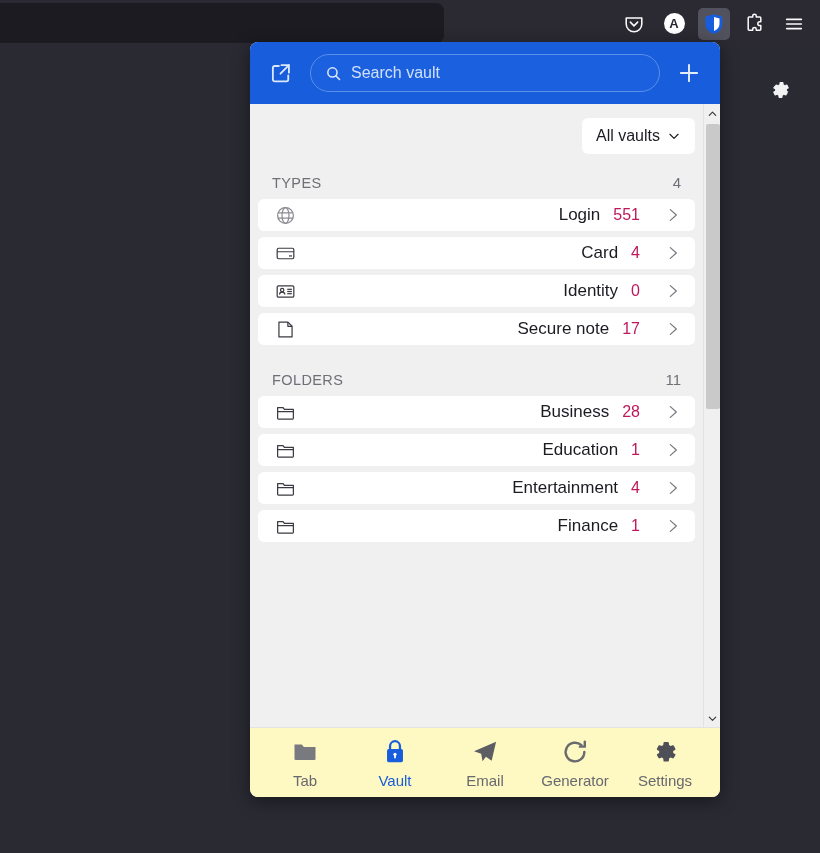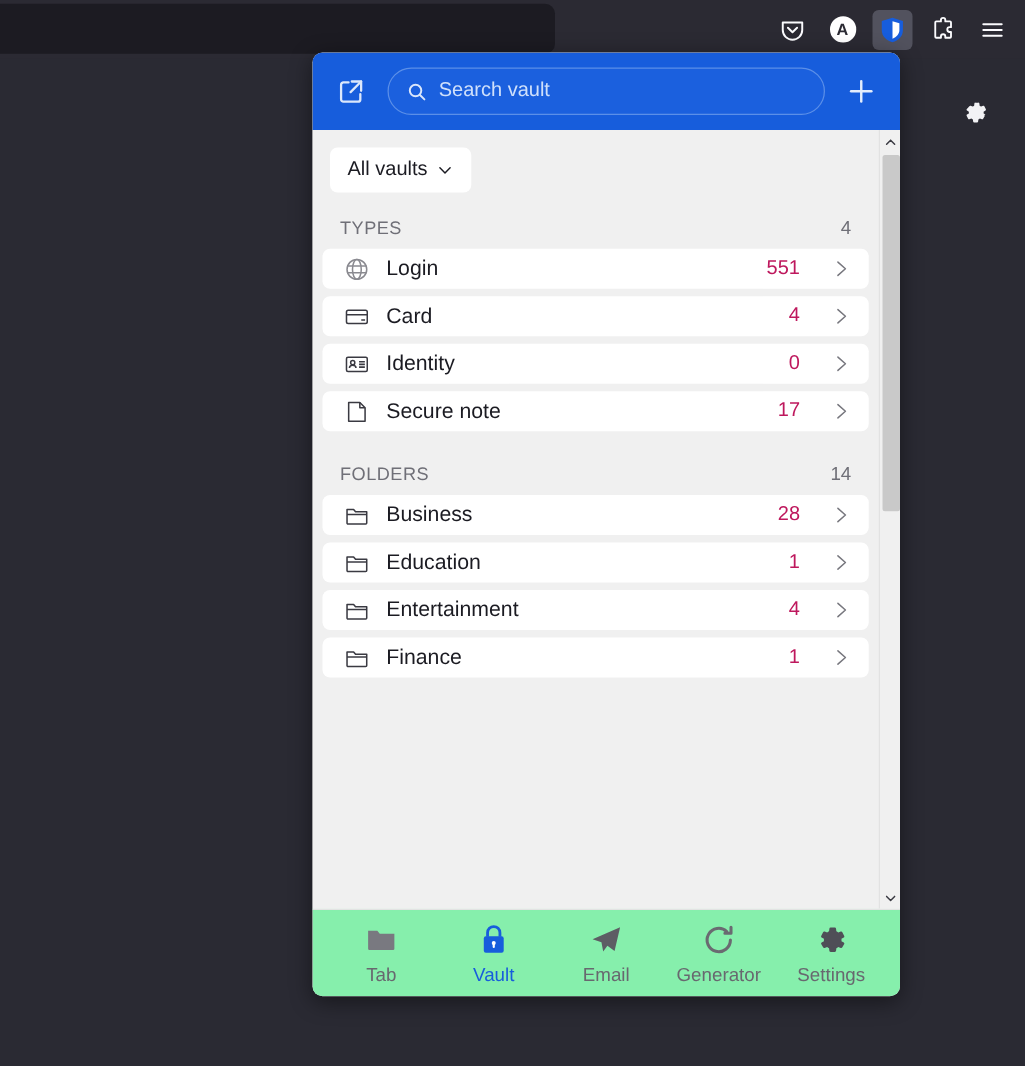--- a/index.html
+++ b/index.html
@@ -138,20 +138,21 @@
     display: flex; align-items: center; justify-content: center;
     cursor: pointer;
   }
 
   
   .popup-body {
     flex: 1;
     position: relative;
     overflow: hidden;
     background: #f0f0f0;
+    text-align: right;
   }
 
   .scroll-content {
     position: absolute;
     inset: 0 17px 0 0;
     padding: 14px 8px 0 8px;
     overflow: hidden;
   }
 
   .vault-select {
@@ -235,21 +236,21 @@
     height: 285px;
     background: #c9c9c9;
     border-radius: 2px;
     cursor: pointer;
   }
 
   
   .bottom-nav {
     height: 70px;
     flex: 0 0 auto;
-    background: #86efac;
+    background: #fef9c3;
     border-top: 1px solid #e3e3e3;
     display: flex;
     align-items: center;
     justify-content: space-around;
     padding: 0 10px;
   }
 
   .nav-item {
     display: flex;
     flex-direction: column;
@@ -425,21 +426,21 @@
         <span class="chev">
           <svg width="16" height="16" viewBox="0 0 24 24" fill="none" stroke="#77777e" stroke-width="1.8" stroke-linecap="round" stroke-linejoin="round">
               <polyline points="8,4 17,12 8,20"></polyline>
             </svg>
         </span>
       </div>
 
       
       <div class="section-head">
         <span>FOLDERS</span>
-        <span class="count">14</span>
+        <span class="count">11</span>
       </div>
 
       <div class="row">
         <span class="ico">
           <svg width="21" height="21" viewBox="0 0 24 24" fill="none" stroke="#3a3a42" stroke-width="1.4" stroke-linejoin="round">
             <path d="M3 6.3h6l1.8 2.2h10.2V18.7a.9.9 0 0 1-.9.9H3.9a.9.9 0 0 1-.9-.9z"></path>
             <line x1="3" y1="11" x2="21" y2="11"></line>
           </svg>
         </span>
         <span class="label">Business</span>

